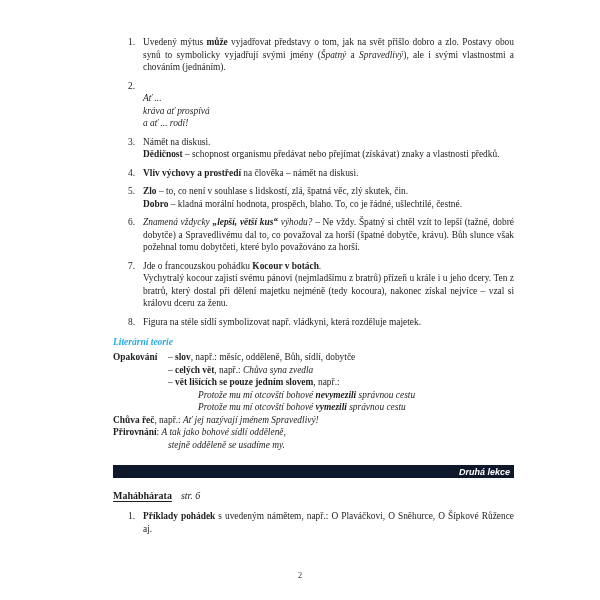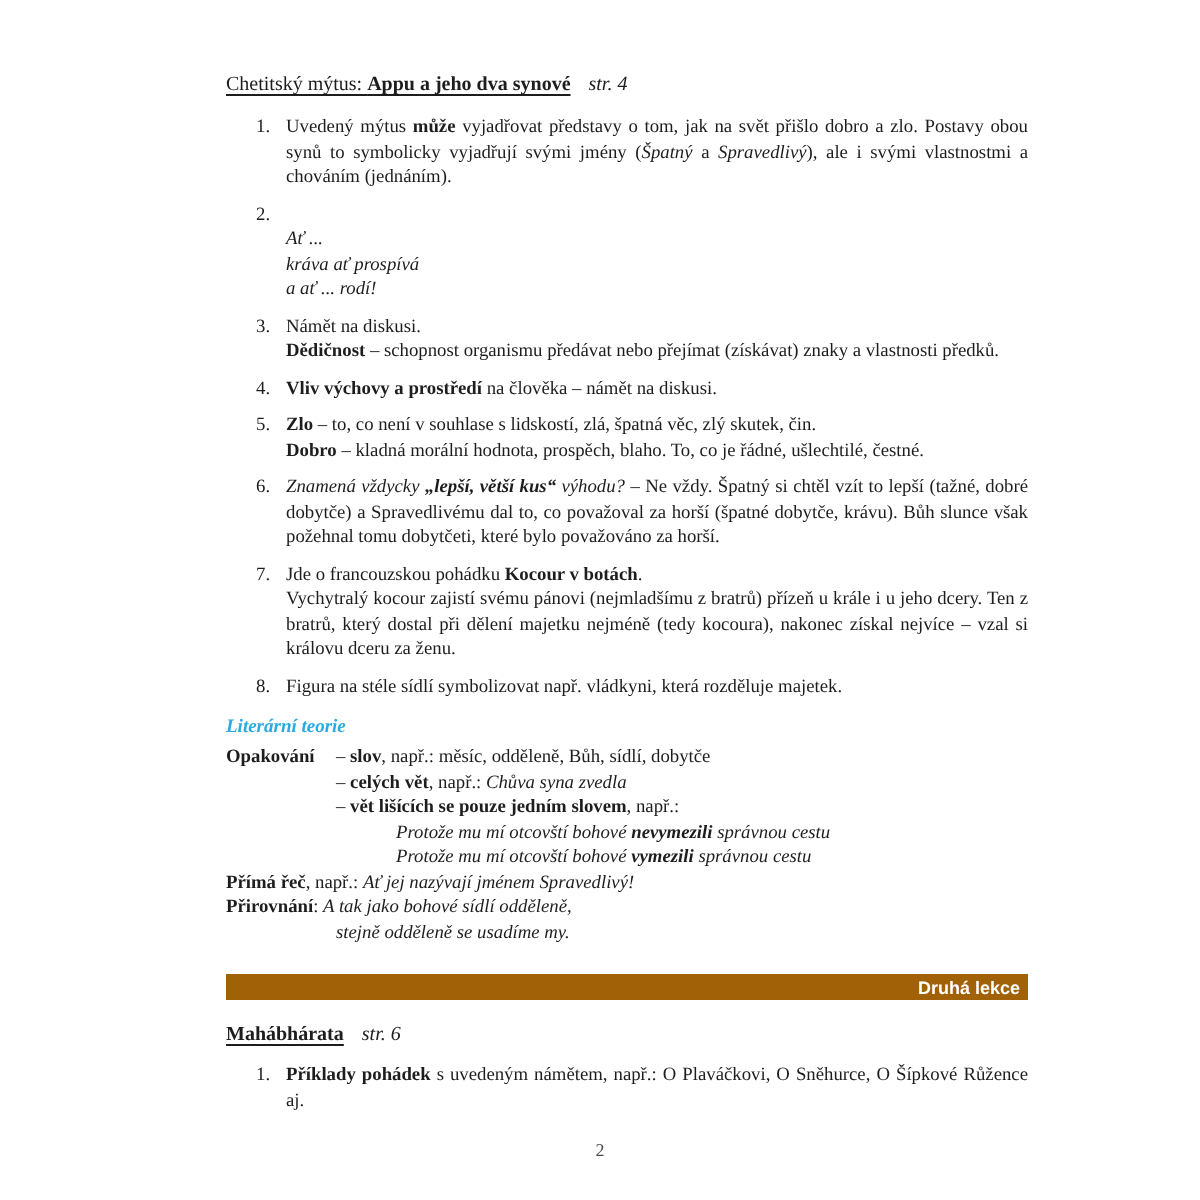--- a/index.html
+++ b/index.html
@@ -54,23 +54,20 @@
     left:0; top:570px; width:600px;
     text-align:center;
     font-size:9px; color:#4a4a4a;
   }
 </style>
 </head>
 <body>
 
 <div class="content">
 
-  <div class="sec-title">
-    <span class="underlined"><span>Chetitský mýtus: </span><span style="font-weight: bold;">Appu a jeho dva synové</span></span><span class="page-ref">str. 4</span>
-  </div>
 
   <div class="num-list">
 
       <div class="list-row">
         <span class="num">1.</span>
         <div class="body"><span>Uvedený mýtus </span><span style="font-weight: bold;">může</span><span> vyjadřovat představy o tom, jak na svět přišlo dobro a zlo. Postavy obou synů to symbolicky vyjadřují svými jmény (</span><span style="font-style: italic;">Špatný</span><span> a </span><span style="font-style: italic;">Spravedlivý</span><span>), ale i svými vlastnostmi a chováním (jednáním).</span></div>
       </div>
 
       <div class="list-row">
         <span class="num">2.</span>
@@ -121,24 +118,24 @@
         <span class="opak-label"></span>
         <div class="opak-body"><span>– </span><span style="font-weight: bold;">celých vět</span><span>, např.: </span><span style="font-style: italic;">Chůva syna zvedla</span></div>
       </div>
 
       <div class="opak-row">
         <span class="opak-label"></span>
         <div class="opak-body"><span>– </span><span style="font-weight: bold;">vět lišících se pouze jedním slovem</span><span>, např.:</span><br><span class="ind1"></span><span style="font-style: italic;">Protože mu mí otcovští bohové </span><span style="font-weight: bold; font-style: italic;">nevymezili</span><span style="font-style: italic;"> správnou cestu</span><br><span class="ind1"></span><span style="font-style: italic;">Protože mu mí otcovští bohové </span><span style="font-weight: bold; font-style: italic;">vymezili</span><span style="font-style: italic;"> správnou cestu</span></div>
       </div>
     </div>
 
-  <div class="theory-line"><span style="font-weight: bold;">Přímá řeč</span><span>, např.: </span><span style="font-style: italic;">Ať jej nazývají jménem Spravedlivý!</span></div>
+  <div class="theory-line"><span style="font-weight: bold;">Chůva řeč</span><span>, např.: </span><span style="font-style: italic;">Ať jej nazývají jménem Spravedlivý!</span></div>
   <div class="theory-line"><span style="font-weight: bold;">Přirovnání</span><span>: </span><span style="font-style: italic;">A tak jako bohové sídlí odděleně,</span><br><span class="ind2"></span><span style="font-style: italic;">stejně odděleně se usadíme my.</span></div>
 
-  <div class="banner" style="background-color: #a16207;">
+  <div class="banner" style="background-color: #0f172a; font-style: italic;">
     <span>Druhá lekce</span>
   </div>
 
   <div class="sec-title second">
     <span class="underlined bold">Mahábhárata</span><span class="page-ref">str. 6</span>
   </div>
 
   <div class="num-list">
 
       <div class="list-row">

